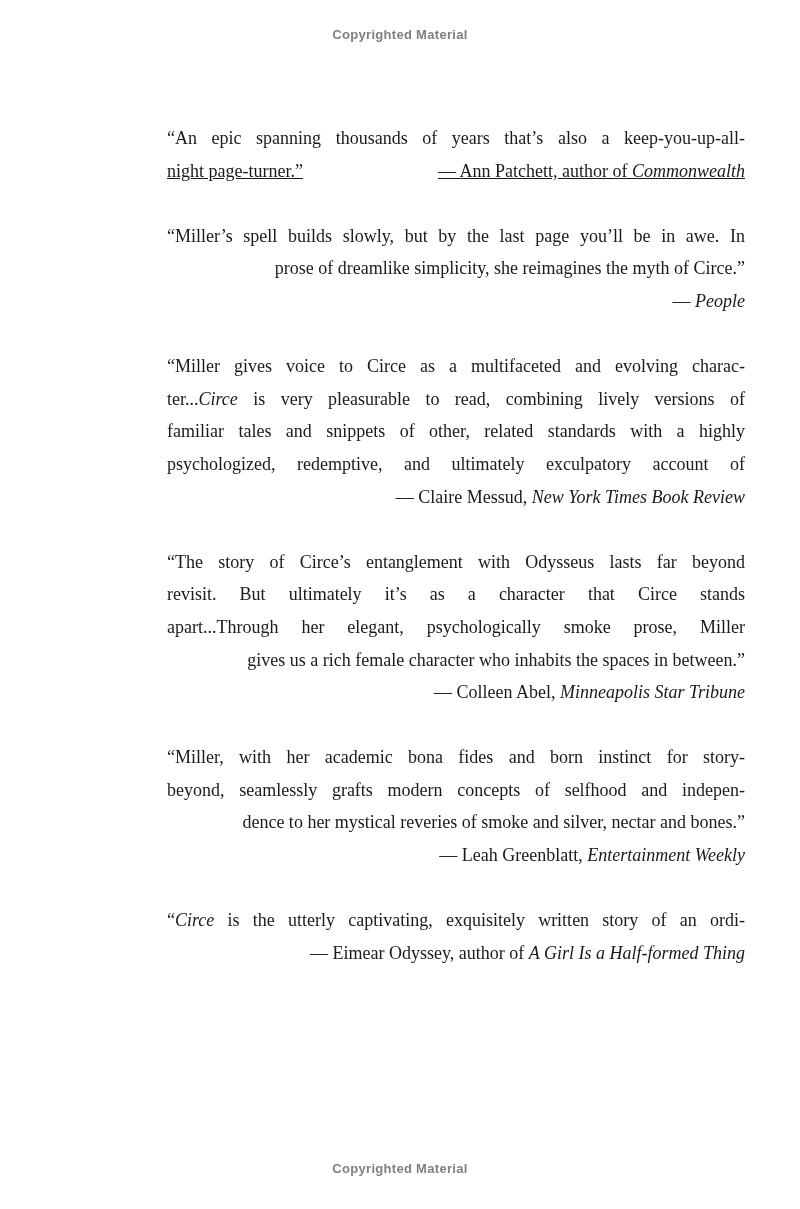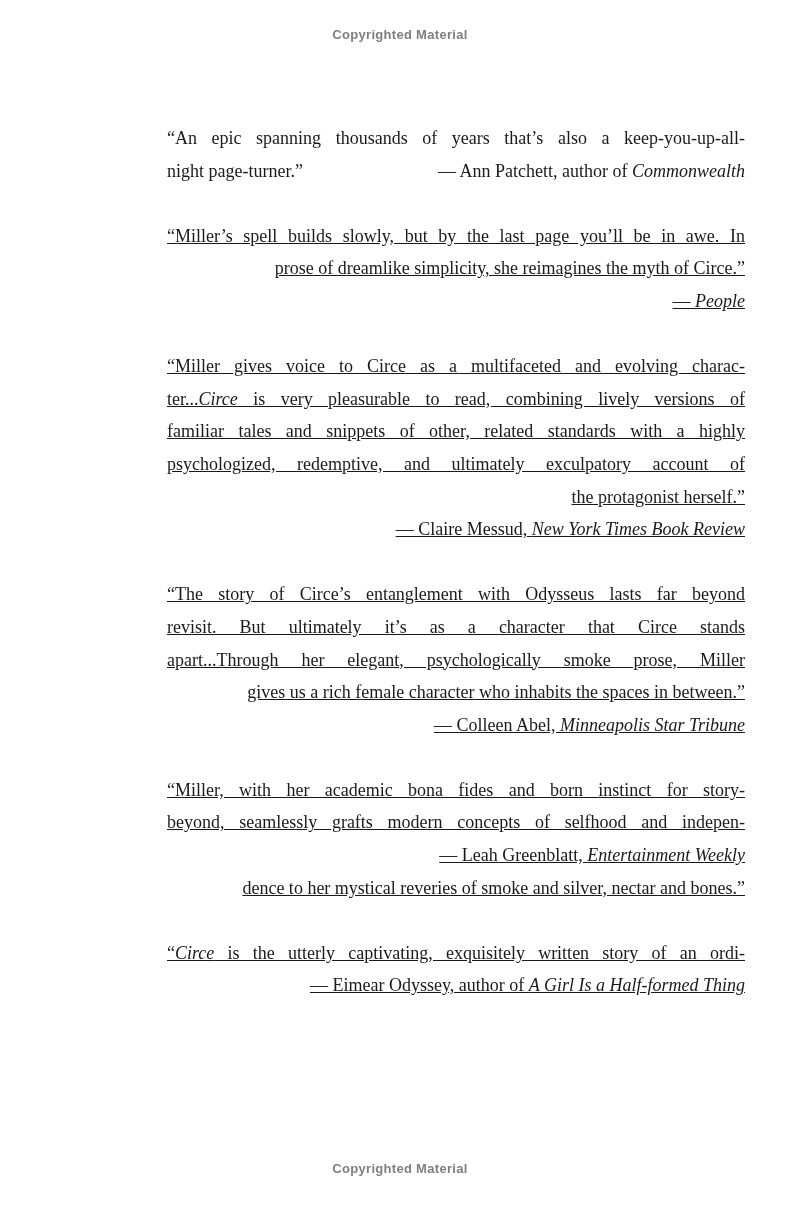--- a/index.html
+++ b/index.html
@@ -34,35 +34,36 @@
     position: absolute;
     top: 122px;
     left: 126px;
     width: 578px;
     margin-left: 41px;
   }
   .quote {
     margin: 0;
     padding: 0;
   }
-  .quote + .quote { margin-top: 32.6px; text-decoration: underline; }
+  .quote + .quote { margin-top: 32.6px; }
   .line {
     font-size: 18px;
     line-height: 32.6px;
     white-space: normal;
   }
   .line.justify {
     text-align: justify;
     text-align-last: justify;
   }
   .line.left  { text-align: right; }
   .line.right { text-align: right; }
   .line.split {
     display: flex;
     justify-content: space-between;
+    text-decoration: underline;
   }
   .line i { font-style: italic; }
 </style>
 </head>
 <body>
 
 <div class="page">
   <div class="notice top">Copyrighted Material</div>
 
   <main class="text-block">
@@ -76,35 +77,34 @@
       <blockquote class="quote">
         <div class="line justify"><span>“Miller’s spell builds slowly, but by the last page you’ll be in awe. In</span></div>
         <div class="line left"><span>prose of dreamlike simplicity, she reimagines the myth of Circe.”</span></div>
         <div class="line right"><span>— </span><i>People</i></div>
       </blockquote>
       <blockquote class="quote">
         <div class="line justify"><span>“Miller gives voice to Circe as a multifaceted and evolving charac-</span></div>
         <div class="line justify"><span>ter...</span><i>Circe</i><span> is very pleasurable to read, combining lively versions of</span></div>
         <div class="line justify"><span>familiar tales and snippets of other, related standards with a highly</span></div>
         <div class="line justify"><span>psychologized, redemptive, and ultimately exculpatory account of</span></div>
-        <div class="line left"><span>the protagonist herself.”</span></div>
         <div class="line right"><span>— Claire Messud, </span><i>New York Times Book Review</i></div>
       </blockquote>
       <blockquote class="quote">
         <div class="line justify"><span>“The story of Circe’s entanglement with Odysseus lasts far beyond</span></div>
         <div class="line justify"><span>revisit. But ultimately it’s as a character that Circe stands</span></div>
         <div class="line justify"><span>apart...Through her elegant, psychologically smoke prose, Miller</span></div>
         <div class="line left"><span>gives us a rich female character who inhabits the spaces in between.”</span></div>
         <div class="line right"><span>— Colleen Abel, </span><i>Minneapolis Star Tribune</i></div>
       </blockquote>
       <blockquote class="quote">
         <div class="line justify"><span>“Miller, with her academic bona fides and born instinct for story-</span></div>
         <div class="line justify"><span>beyond, seamlessly grafts modern concepts of selfhood and indepen-</span></div>
+        <div class="line left"><span>dence to her mystical reveries of smoke and silver, nectar and bones.”</span></div>
         <div class="line right"><span>— Leah Greenblatt, </span><i>Entertainment Weekly</i></div>
-        <div class="line left"><span>dence to her mystical reveries of smoke and silver, nectar and bones.”</span></div>
       </blockquote>
       <blockquote class="quote">
         <div class="line justify"><span>“</span><i>Circe</i><span> is the utterly captivating, exquisitely written story of an ordi-</span></div>
         <div class="line right"><span>— Eimear Odyssey, author of </span><i>A Girl Is a Half-formed Thing</i></div>
       </blockquote>
     </main>
 
   <div class="notice bottom">Copyrighted Material</div>
 </div>
 

